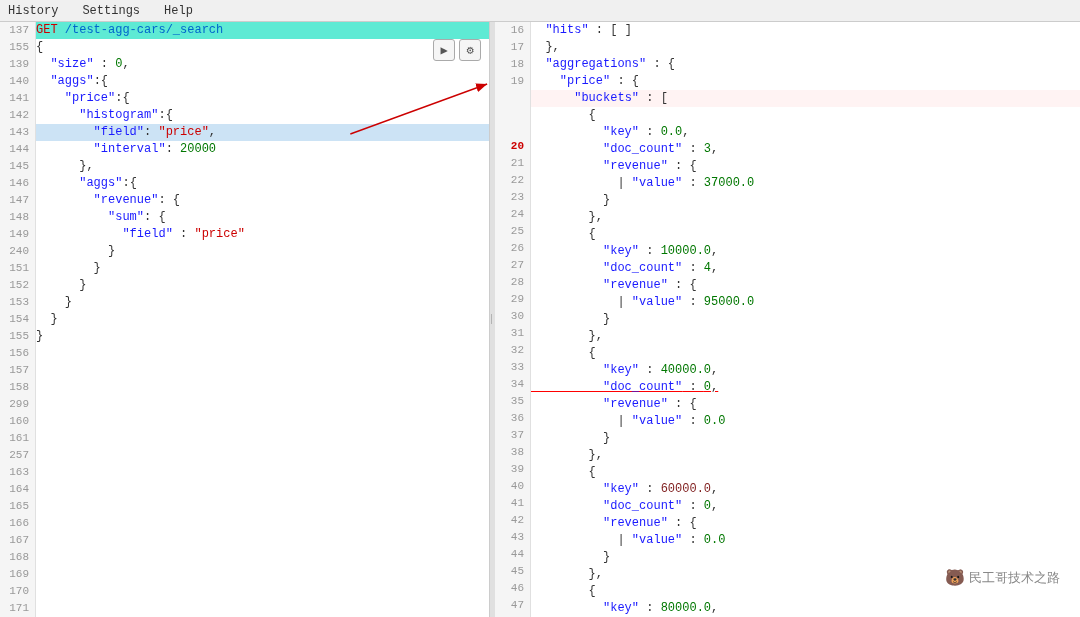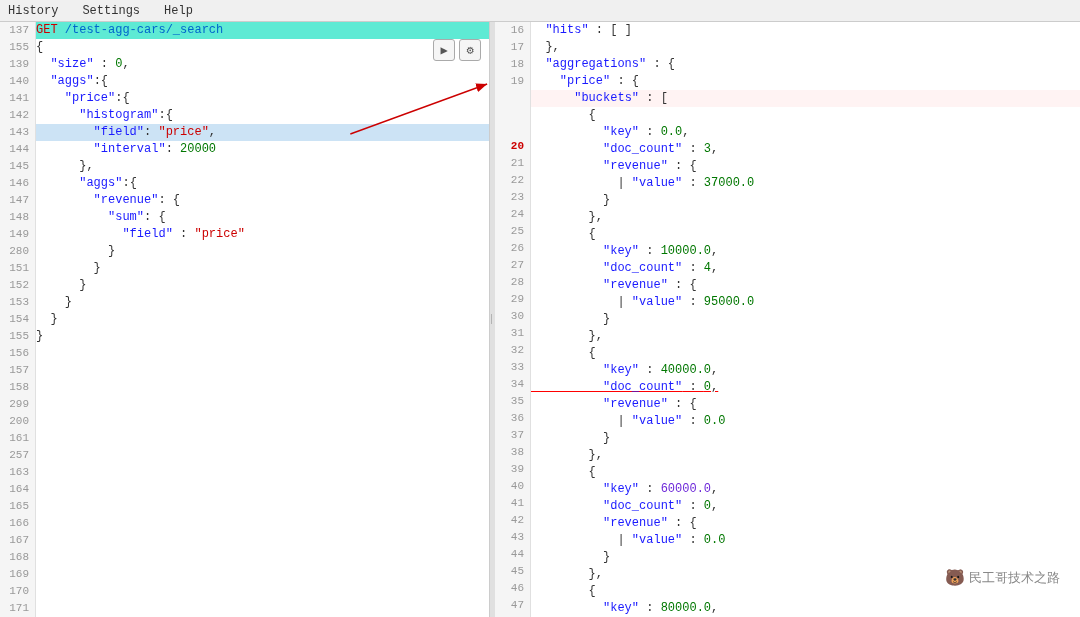--- a/index.html
+++ b/index.html
@@ -172,31 +172,31 @@
           <span class="ln">140</span>
           <span class="ln">141</span>
           <span class="ln">142</span>
           <span class="ln">143</span>
           <span class="ln">144</span>
           <span class="ln">145</span>
           <span class="ln">146</span>
           <span class="ln">147</span>
           <span class="ln">148</span>
           <span class="ln">149</span>
-          <span class="ln">280</span>
+          <span class="ln">240</span>
           <span class="ln">151</span>
           <span class="ln">152</span>
           <span class="ln">153</span>
           <span class="ln">154</span>
           <span class="ln">155</span>
           <span class="ln">156</span>
           <span class="ln">157</span>
           <span class="ln">158</span>
           <span class="ln">299</span>
-          <span class="ln">200</span>
+          <span class="ln">160</span>
           <span class="ln">161</span>
           <span class="ln">257</span>
           <span class="ln">163</span>
           <span class="ln">164</span>
           <span class="ln">165</span>
           <span class="ln">166</span>
           <span class="ln">167</span>
           <span class="ln">168</span>
           <span class="ln">169</span>
           <span class="ln">170</span>
@@ -322,21 +322,21 @@
             <div class="code-line"><span style="color: rgb(51, 51, 51);">          }</span></div>
             <div class="code-line"><span style="color: rgb(51, 51, 51);">        },</span></div>
             <div class="code-line"><span style="color: rgb(51, 51, 51);">        {</span></div>
             <div class="code-line"><span style="color: rgb(51, 51, 51);">          </span><span style="color: rgb(26, 26, 255);">"key"</span><span style="color: rgb(51, 51, 51);"> : </span><span style="color: rgb(0, 119, 0);">40000.0</span><span style="color: rgb(51, 51, 51);">,</span></div>
             <div class="code-line"><span style="color: rgb(51, 51, 51); text-decoration: underline red;">          </span><span style="color: rgb(26, 26, 255); text-decoration: underline red;">"doc_count"</span><span style="color: rgb(51, 51, 51); text-decoration: underline red;"> : </span><span style="color: rgb(0, 119, 0); text-decoration: underline red;">0</span><span style="color: rgb(51, 51, 51); text-decoration: underline red;">,</span></div>
             <div class="code-line"><span style="color: rgb(51, 51, 51);">          </span><span style="color: rgb(26, 26, 255);">"revenue"</span><span style="color: rgb(51, 51, 51);"> : {</span></div>
             <div class="code-line"><span style="color: rgb(51, 51, 51);">            | </span><span style="color: rgb(26, 26, 255);">"value"</span><span style="color: rgb(51, 51, 51);"> : </span><span style="color: rgb(0, 119, 0);">0.0</span></div>
             <div class="code-line"><span style="color: rgb(51, 51, 51);">          }</span></div>
             <div class="code-line"><span style="color: rgb(51, 51, 51);">        },</span></div>
             <div class="code-line"><span style="color: rgb(51, 51, 51);">        {</span></div>
-            <div class="code-line"><span style="color: rgb(51, 51, 51);">          </span><span style="color: rgb(26, 26, 255);">"key"</span><span style="color: rgb(51, 51, 51);"> : </span><span style="color: #6d28d9;">60000.0</span><span style="color: rgb(51, 51, 51);">,</span></div>
+            <div class="code-line"><span style="color: rgb(51, 51, 51);">          </span><span style="color: rgb(26, 26, 255);">"key"</span><span style="color: rgb(51, 51, 51);"> : </span><span style="color: #7f1d1d;">60000.0</span><span style="color: rgb(51, 51, 51);">,</span></div>
             <div class="code-line"><span style="color: rgb(51, 51, 51);">          </span><span style="color: rgb(26, 26, 255);">"doc_count"</span><span style="color: rgb(51, 51, 51);"> : </span><span style="color: rgb(0, 119, 0);">0</span><span style="color: rgb(51, 51, 51);">,</span></div>
             <div class="code-line"><span style="color: rgb(51, 51, 51);">          </span><span style="color: rgb(26, 26, 255);">"revenue"</span><span style="color: rgb(51, 51, 51);"> : {</span></div>
             <div class="code-line"><span style="color: rgb(51, 51, 51);">            | </span><span style="color: rgb(26, 26, 255);">"value"</span><span style="color: rgb(51, 51, 51);"> : </span><span style="color: rgb(0, 119, 0);">0.0</span></div>
             <div class="code-line"><span style="color: rgb(51, 51, 51);">          }</span></div>
             <div class="code-line"><span style="color: rgb(51, 51, 51);">        },</span></div>
             <div class="code-line"><span style="color: rgb(51, 51, 51);">        {</span></div>
             <div class="code-line"><span style="color: rgb(51, 51, 51);">          </span><span style="color: rgb(26, 26, 255);">"key"</span><span style="color: rgb(51, 51, 51);"> : </span><span style="color: rgb(0, 119, 0);">80000.0</span><span style="color: rgb(51, 51, 51);">,</span></div>
           </div>
       </div>
     </div>

